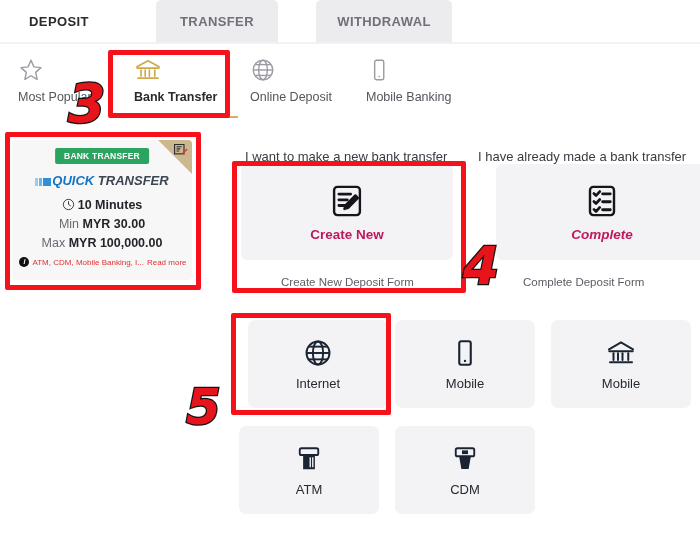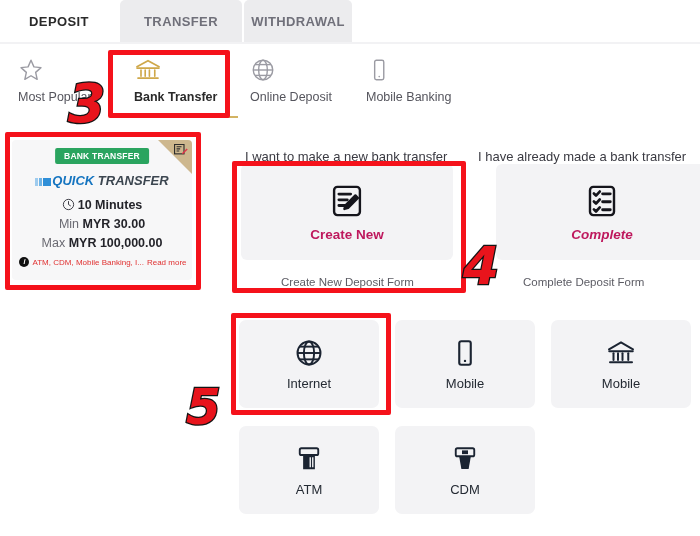--- a/index.html
+++ b/index.html
@@ -21,20 +21,21 @@
 
   
   .tabbar {
     position: absolute;
     left: 0; top: 0;
     width: 700px;
     height: 42px;
     background: #ffffff;
     display: flex;
     align-items: stretch;
+    gap: 36px;
   }
   .tab {
     display: flex;
     align-items: center;
     justify-content: center;
     font-size: 13px;
     font-weight: bold;
     letter-spacing: 0.4px;
     border-top-left-radius: 5px;
     border-top-right-radius: 5px;
@@ -43,21 +44,21 @@
     width: 118px;
     background: #ffffff;
     color: #2a2a2a;
   }
   .tab.inactive {
     background: #ececee;
     color: #70707a;
     margin-left: 2px;
   }
   .tab-transfer { width: 122px; }
-  .tab-withdrawal { width: 108px; }
+  .tab-withdrawal { width: 136px; }
   .tabbar-rest {
     flex: 1;
     background: #ffffff;
   }
   .tabbar-underline {
     position: absolute;
     left: 0; top: 42px;
     width: 700px;
     height: 2px;
     background: #f2f2f4;
@@ -273,21 +274,21 @@
     margin-bottom: 7px;
     display: flex;
     align-items: center;
     justify-content: center;
     height: 32px;
   }
   .chan .c-label {
     font-size: 13px;
     color: #242a33;
   }
-  .chan-internet { left: 239px; top: 320px; }
+  .chan-internet { left: 248px; top: 320px; }
   .chan-mobile   { left: 395px; top: 320px; }
   .chan-counter  { left: 551px; top: 320px; }
   .chan-atm      { left: 239px; top: 426px; }
   .chan-cdm      { left: 395px; top: 426px; }
 
   
   .annot-box {
     position: absolute;
     border: 5px solid #f5121b;
     border-radius: 2px;

